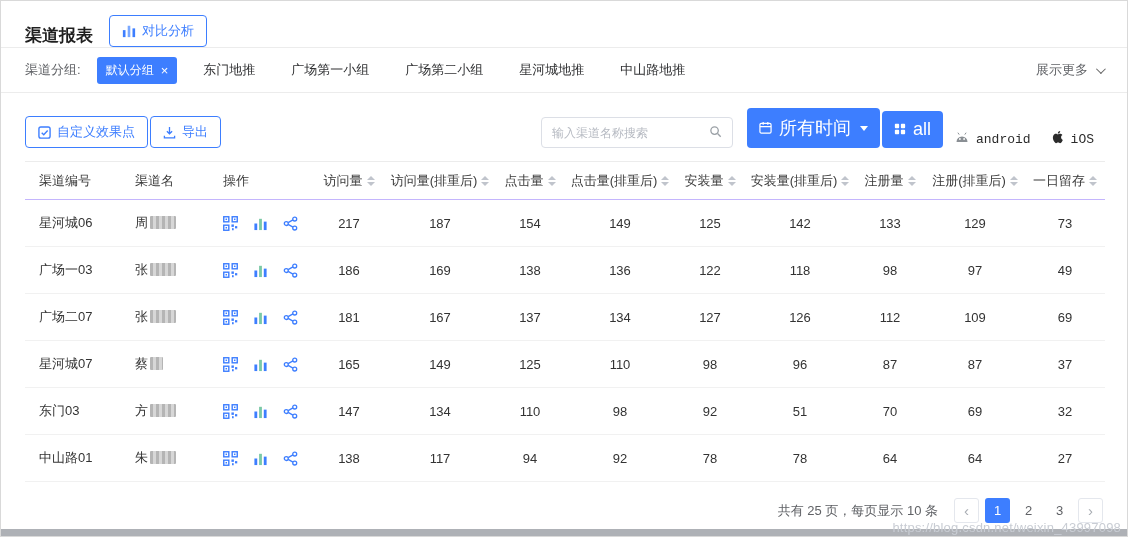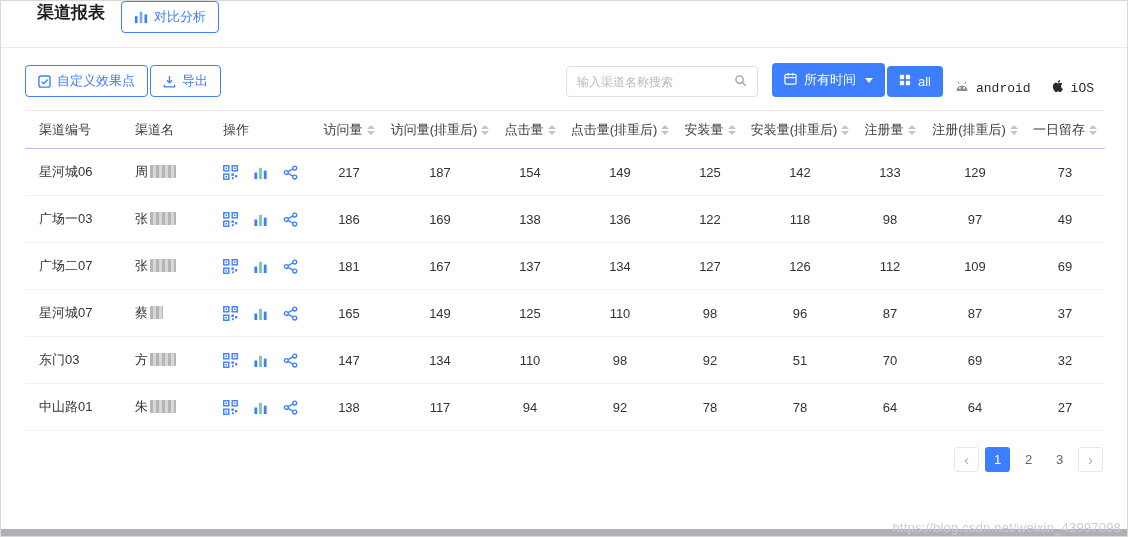--- a/index.html
+++ b/index.html
@@ -1,42 +1,42 @@
 <!DOCTYPE html>
 <html><head>
 <meta charset="utf-8">
 <style>
   *{box-sizing:border-box;margin:0;padding:0}
   html,body{background:#f2f2f2}
   body{font-family:"Liberation Sans","DejaVu Sans",sans-serif}
   .page{position:relative;width:1128px;height:537px;margin:0 auto;background:#fff;border:1px solid #d9d9d9;overflow:hidden}
 
   
-  .topbar{display:flex;align-items:flex-start;gap:16px;height:47px;padding:0 36px;border-bottom:1px solid #ececec}
+  .topbar{display:flex;align-items:flex-end;gap:16px;height:47px;padding:0 24px;border-bottom:1px solid #ececec}
   .title{font-size:17px;font-weight:bold;color:#1f1f1f}
   .btn-outline{display:inline-flex;align-items:center;gap:6px;border:1px solid #3d7eff;color:#3d7eff;background:#fff;border-radius:4px;padding:6px 12px;font-size:13px;cursor:pointer;font-family:inherit}
   .btn-outline svg{display:block}
 
   
   .groupbar{display:flex;align-items:center;height:45px;padding:0 24px;border-bottom:1px solid #ececec;font-size:13px}
   .group-label{color:#606266;margin-right:16px}
   .tag{display:inline-flex;align-items:center;gap:7px;background:#3d7eff;color:#fff;border-radius:3px;padding:5px 9px;font-size:12px;margin-right:26px;cursor:pointer}
   .tag-close{cursor:pointer;font-size:13px;line-height:1}
   .group-tabs{display:flex;align-items:center;gap:36px}
   .gtab{color:#303133;cursor:pointer;white-space:nowrap}
   .show-more{margin-left:auto;color:#606266;cursor:pointer;display:inline-flex;align-items:center;gap:8px}
   .chev{display:inline-block;width:7px;height:7px;border-right:1.5px solid #666;border-bottom:1.5px solid #666;transform:rotate(45deg) translateY(-2px)}
 
   
   .toolbar{display:flex;align-items:flex-end;gap:2px;padding:15px 24px 11px}
   .spacer{flex:1}
   .search{display:flex;align-items:center;border:1px solid #dcdfe6;border-radius:4px;height:31px;width:192px;padding:0 10px;gap:6px;margin-right:12px}
   .search input{border:none;outline:none;flex:1;min-width:0;font-size:12px;color:#333;font-family:inherit;background:transparent}
   .search input::placeholder{color:#b6bac2}
-  .btn-solid{display:inline-flex;align-items:center;gap:7px;background:#3d7eff;color:#fff;border:none;border-radius:4px;padding:8px 12px;font-size:13px;cursor:pointer;font-family:inherit}
+  .btn-solid{display:inline-flex;align-items:center;gap:7px;background:#3d7eff;color:#fff;border:none;border-radius:4px;padding:8px 12px;font-size:18px;cursor:pointer;font-family:inherit}
   .caret-down{width:0;height:0;border-left:4px solid transparent;border-right:4px solid transparent;border-top:5px solid #fff;margin-left:2px}
   .platform{display:inline-flex;align-items:center;gap:6px;color:#2b2b2b;font-size:13px;padding:0 9px;cursor:pointer;background:none;border:none;font-family:Liberation Mono, monospace}
 
   
   .report-table{width:1080px;margin:2px 24px 0;border-collapse:collapse;table-layout:fixed;font-size:13px}
   .report-table th{height:38px;border-top:1px solid #ececec;border-bottom:1px solid #c4b5fd;color:#3a3a3a;font-weight:normal;white-space:nowrap;overflow:hidden}
   .report-table th.left,.report-table td.left{text-align:left;padding-left:14px}
   .report-table th.num,.report-table td.num{text-align:center}
   .report-table td{height:47px;border-bottom:1px solid #f1f1f1;color:#333}
   .sort{display:inline-flex;flex-direction:column;margin-left:4px;vertical-align:middle;cursor:pointer}
@@ -70,20 +70,38 @@
         <svg viewBox="0 0 16 16" width="14" height="14">
             <rect x="1" y="7" width="3" height="8" fill="#3d7eff"></rect>
             <rect x="6.5" y="2" width="3" height="13" fill="#7aa8ff"></rect>
             <rect x="12" y="5" width="3" height="10" fill="#3d7eff"></rect>
           </svg>
       </span>
       <span>对比分析</span>
     </button>
   </div>
 
+  <div class="groupbar">
+    <span class="group-label">渠道分组:</span>
+    <span class="tag">
+      <span>默认分组</span>
+      <span class="tag-close">×</span>
+    </span>
+    <span class="group-tabs">
+        <span class="gtab">东门地推</span>
+        <span class="gtab">广场第一小组</span>
+        <span class="gtab">广场第二小组</span>
+        <span class="gtab">星河城地推</span>
+        <span class="gtab">中山路地推</span>
+      </span>
+    <span class="show-more">
+      <span>展示更多</span>
+      <span class="chev"></span>
+    </span>
+  </div>
 
   <div class="toolbar">
     <button class="btn-outline">
       <span>
         <svg viewBox="0 0 14 14" width="13" height="13" fill="none" stroke="#3d7eff" stroke-width="1.5">
             <rect x="1" y="1" width="12" height="12" rx="2"></rect>
             <path d="M4 7.2 L6.2 9.3 L10.4 4.8"></path>
           </svg>
       </span>
       <span>自定义效果点</span>
@@ -476,20 +494,21 @@
           <td class="num">78</td>
           <td class="num">78</td>
           <td class="num">64</td>
           <td class="num">64</td>
           <td class="num">27</td>
         </tr>
       </tbody>
   </table>
 
   <div class="pagebar">
+    <span class="psummary">共有 25 页，每页显示 10 条</span>
     <span class="pbtn">‹</span>
     <span style="display:flex;gap:6px">
         <span class="pnum active">1</span>
         <span class="pnum">2</span>
         <span class="pnum">3</span>
       </span>
     <span class="pbtn">›</span>
   </div>
 
   <div class="watermark">https://blog.csdn.net/weixin_43997098</div>

